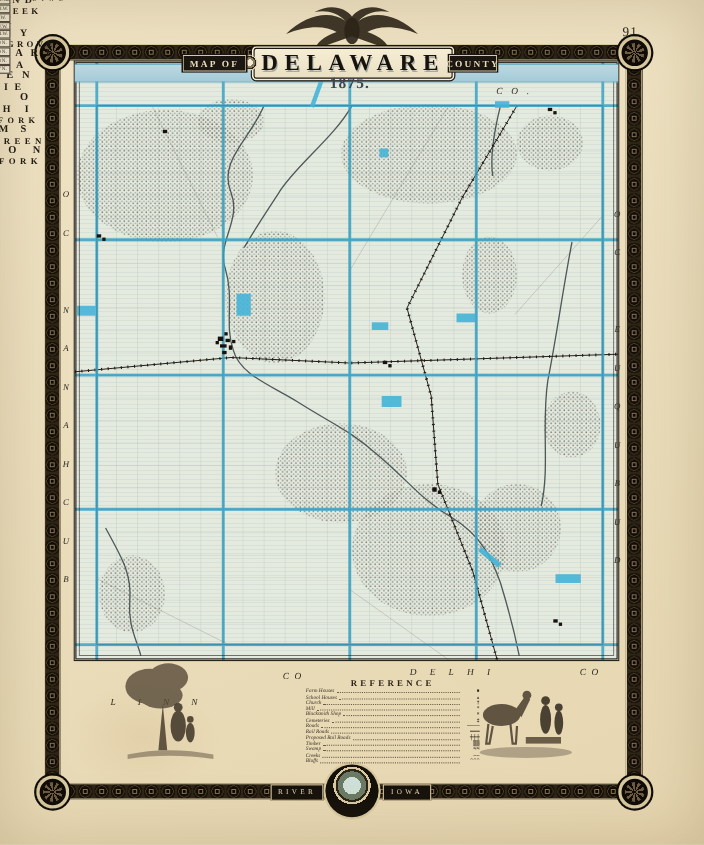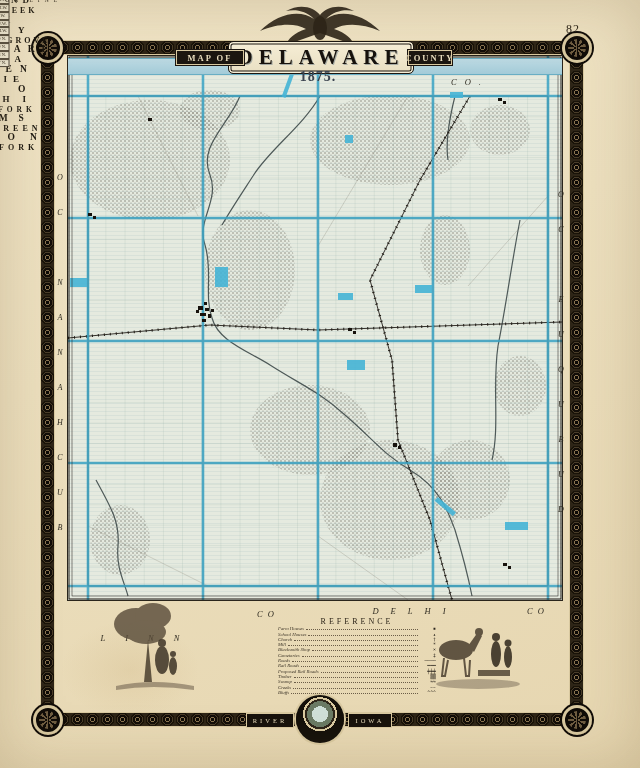--- a/index.html
+++ b/index.html
@@ -54,55 +54,55 @@
           color:#2c2418;background:#f2ecd8;border:0.5px solid #4a4236;padding:0 1px;line-height:1.3;}
   .note{transform:translate(-50%,-50%);white-space:nowrap;color:#241f16;font-size:5px;}
   .county{transform:translate(-50%,-50%);white-space:nowrap;font-style:italic;
           font-size:8.5px;color:#2e2a20;}
   .county.vert{writing-mode:vertical-rl;text-orientation:upright;white-space:normal;}
 
   
   .title-box{position:absolute;height:15px;background:#1c1610;color:#e8dcbd;
        display:flex;align-items:center;justify-content:center;font-weight:bold;
        font-size:8.5px;letter-spacing:2px;box-shadow:inset 0 0 0 1px #d9c9a0,0 0 0 1px #1c1610;z-index:5;}
-  .mapof{left:176px;top:50px;width:68px;}
+  .mapof{left:166px;top:50px;width:58px;}
   .countybox{left:408px;top:50px;width:44px;}
   .scroll{position:absolute;left:228px;top:41px;width:184px;height:31px;z-index:4;
        background:linear-gradient(#f6eed6,#e9dfc2);
        border:1.5px solid #1c1610;border-radius:5px;
        box-shadow:inset 0 0 0 1.5px #f6eed6, inset 0 0 0 2.5px #1c1610;
        display:flex;align-items:center;justify-content:center;}
   .scroll::before,.scroll::after{content:"";position:absolute;top:8px;width:14px;height:14px;border-radius:50%;
        background:radial-gradient(circle,#f3ead0 0 3px,#897b5e 3px 5px,#2b2318 5px 6px,#ddd0ae 6px);}
   .scroll::before{left:-9px;}  .scroll::after{right:-9px;}
   .scroll span{font-size:21px;font-weight:bold;letter-spacing:6px;color:#17120d;
        text-shadow:1px 1px 0 rgba(110,125,135,.55);}
   .eagle{position:absolute;left:256px;top:5px;z-index:3;}
   .year{position:absolute;left:318px;top:77px;transform:translate(-50%,-50%);z-index:5;
        font-size:14px;font-weight:bold;letter-spacing:1px;color:#3b4450;}
 
   
   .legend{position:absolute;left:278px;top:617px;width:158px;}
-  .legend-title{text-align:center;font-weight:normal;font-size:8px;letter-spacing:3px;color:#2c2418;}
+  .legend-title{text-align:center;font-weight:bold;font-size:8px;letter-spacing:3px;color:#2c2418;}
   .legend-row{display:flex;align-items:flex-end;height:5.3px;font-size:4.8px;color:#3a3226;font-style:italic;}
   .legend-row .lead{flex:1;border-bottom:1px dotted #6b5d48;margin:0 2px 1px 2px;}
   .legend-row .sym{min-width:16px;text-align:right;font-style:normal;
        font-family:"DejaVu Sans Mono","Liberation Mono",monospace;font-size:4.8px;color:#2a241c;}
 
   .vignette{position:absolute;}
 </style>
 </head>
 <body>
 
 <div class="sheet">
 
   <div class="stain" style="left:430px;top:120px;width:120px;height:90px;background:radial-gradient(rgba(190,160,100,.18),transparent 70%);"></div>
   <div class="stain" style="left:60px;top:620px;width:140px;height:100px;background:radial-gradient(rgba(185,150,90,.15),transparent 70%);"></div>
 
-  <div class="pageno">82</div>
+  <div class="pageno">91</div>
 
   <div class="band band-top"></div>
   <div class="band band-bottom"></div>
   <div class="band band-left"></div>
   <div class="band band-right"></div>
   <div class="rosette" style="left:33px;top:33px;"></div>
   <div class="rosette" style="left:562px;top:33px;"></div>
   <div class="rosette" style="left:33px;top:705px;"></div>
   <div class="rosette" style="left:562px;top:705px;"></div>
   <div class="medallion"></div>

